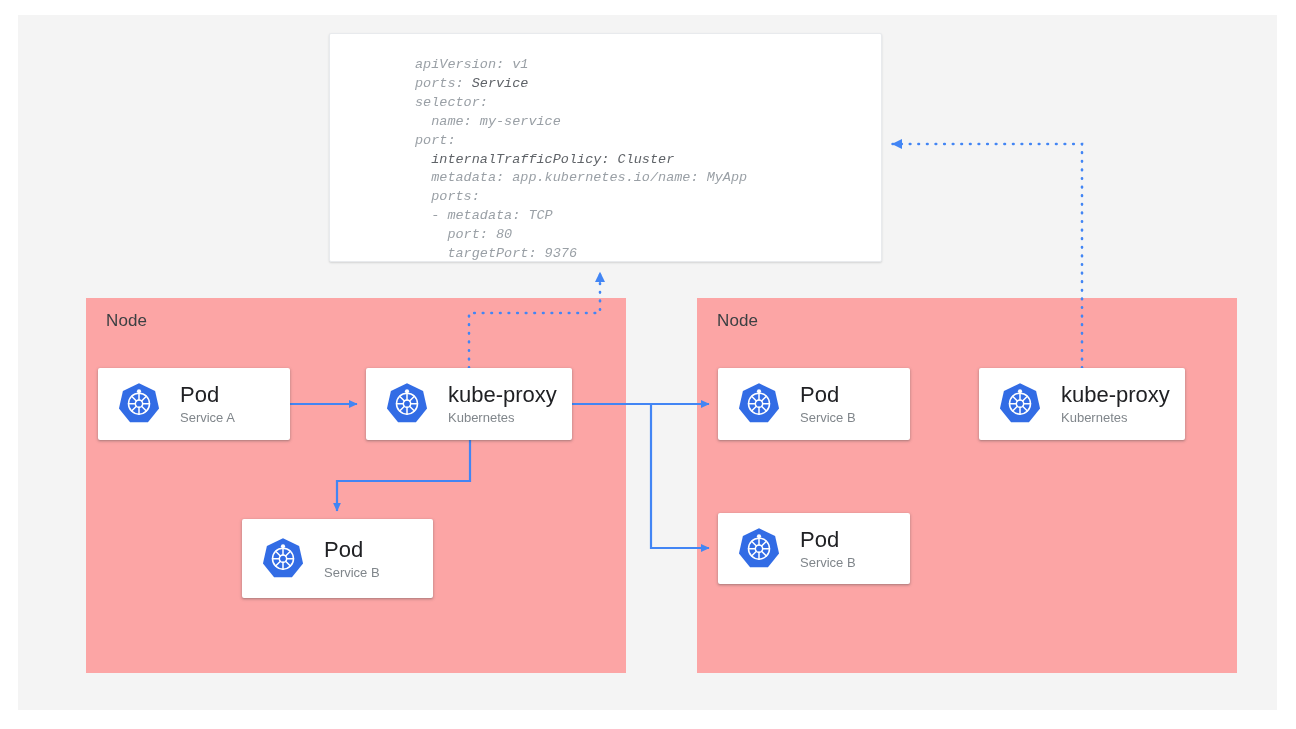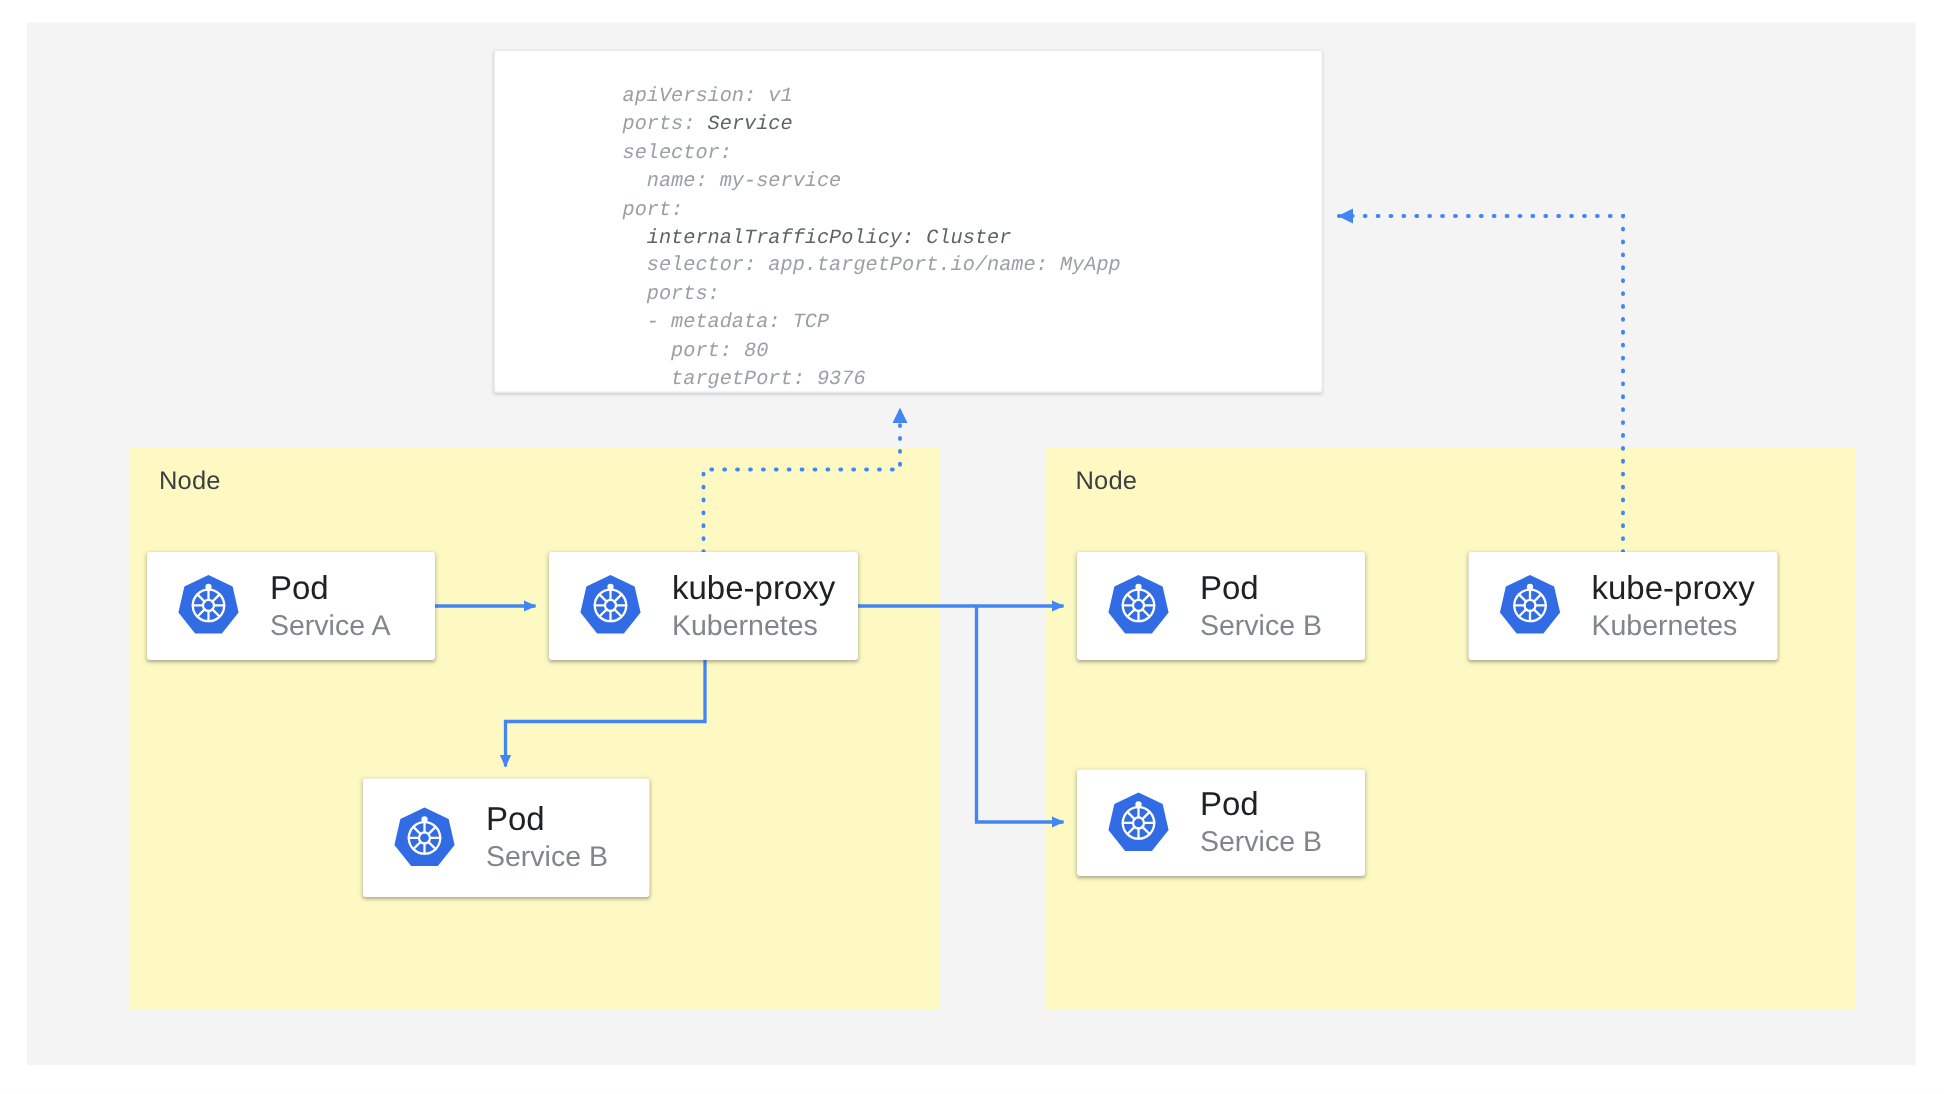--- a/index.html
+++ b/index.html
@@ -19,21 +19,21 @@
     position: absolute;
     left: 18px;
     top: 15px;
     width: 1259px;
     height: 695px;
     background: #f4f4f4;
   }
   
   .node {
     position: absolute;
-    background: #fef9c3;
+    background: #fca5a5;
   }
   .node-left  { left: 68px;  top: 283px; width: 540px; height: 375px; }
   .node-right { left: 679px; top: 283px; width: 540px; height: 375px; }
   .node-label {
     position: absolute;
     left: 20px;
     top: 13px;
     font-size: 17px;
     color: #3c4043;
     letter-spacing: 0.1px;
@@ -61,21 +61,21 @@
     flex-direction: column;
     justify-content: center;
     line-height: 1.18;
   }
   .card .card-title {
     font-size: 22px;
     color: #202124;
     white-space: nowrap;
   }
   .card .card-sub {
-    font-size: 19px;
+    font-size: 13px;
     color: #80868b;
     white-space: nowrap;
     margin-top: 2px;
   }
   
   .card-pod-a       { left: 98px;  top: 368px; width: 192px; height: 72px; }
   .card-kubeproxy-l { left: 366px; top: 368px; width: 206px; height: 72px; }
   .card-pod-b-local { left: 242px; top: 519px; width: 191px; height: 79px; }
   .card-pod-b1      { left: 718px; top: 368px; width: 192px; height: 72px; }
   .card-pod-b2      { left: 718px; top: 513px; width: 192px; height: 71px; }
@@ -132,21 +132,21 @@
 
   </div>
 
   <div class="yaml-box">
     <pre class="yaml-code"><span>apiVersion: v1</span>
 <span>ports: </span><b>Service</b>
 <span>selector:</span>
 <span>  name: my-service</span>
 <span>port:</span>
 <b>  internalTrafficPolicy: Cluster</b>
-<span>  selector: app.targetPort.io/name: MyApp</span>
+<span>  metadata: app.kubernetes.io/name: MyApp</span>
 <span>  ports:</span>
 <span>  - metadata: TCP</span>
 <span>    port: 80</span>
 <span>    targetPort: 9376</span></pre>
   </div>
 
   <svg class="edges" viewBox="0 0 1296 729">
     <defs>
       <marker id="arrowR" markerWidth="9" markerHeight="9" refX="8" refY="4.5" orient="auto" markerUnits="userSpaceOnUse">
         <path d="M0,0.6 L8.6,4.5 L0,8.4 Z" fill="#4285f4"></path>

